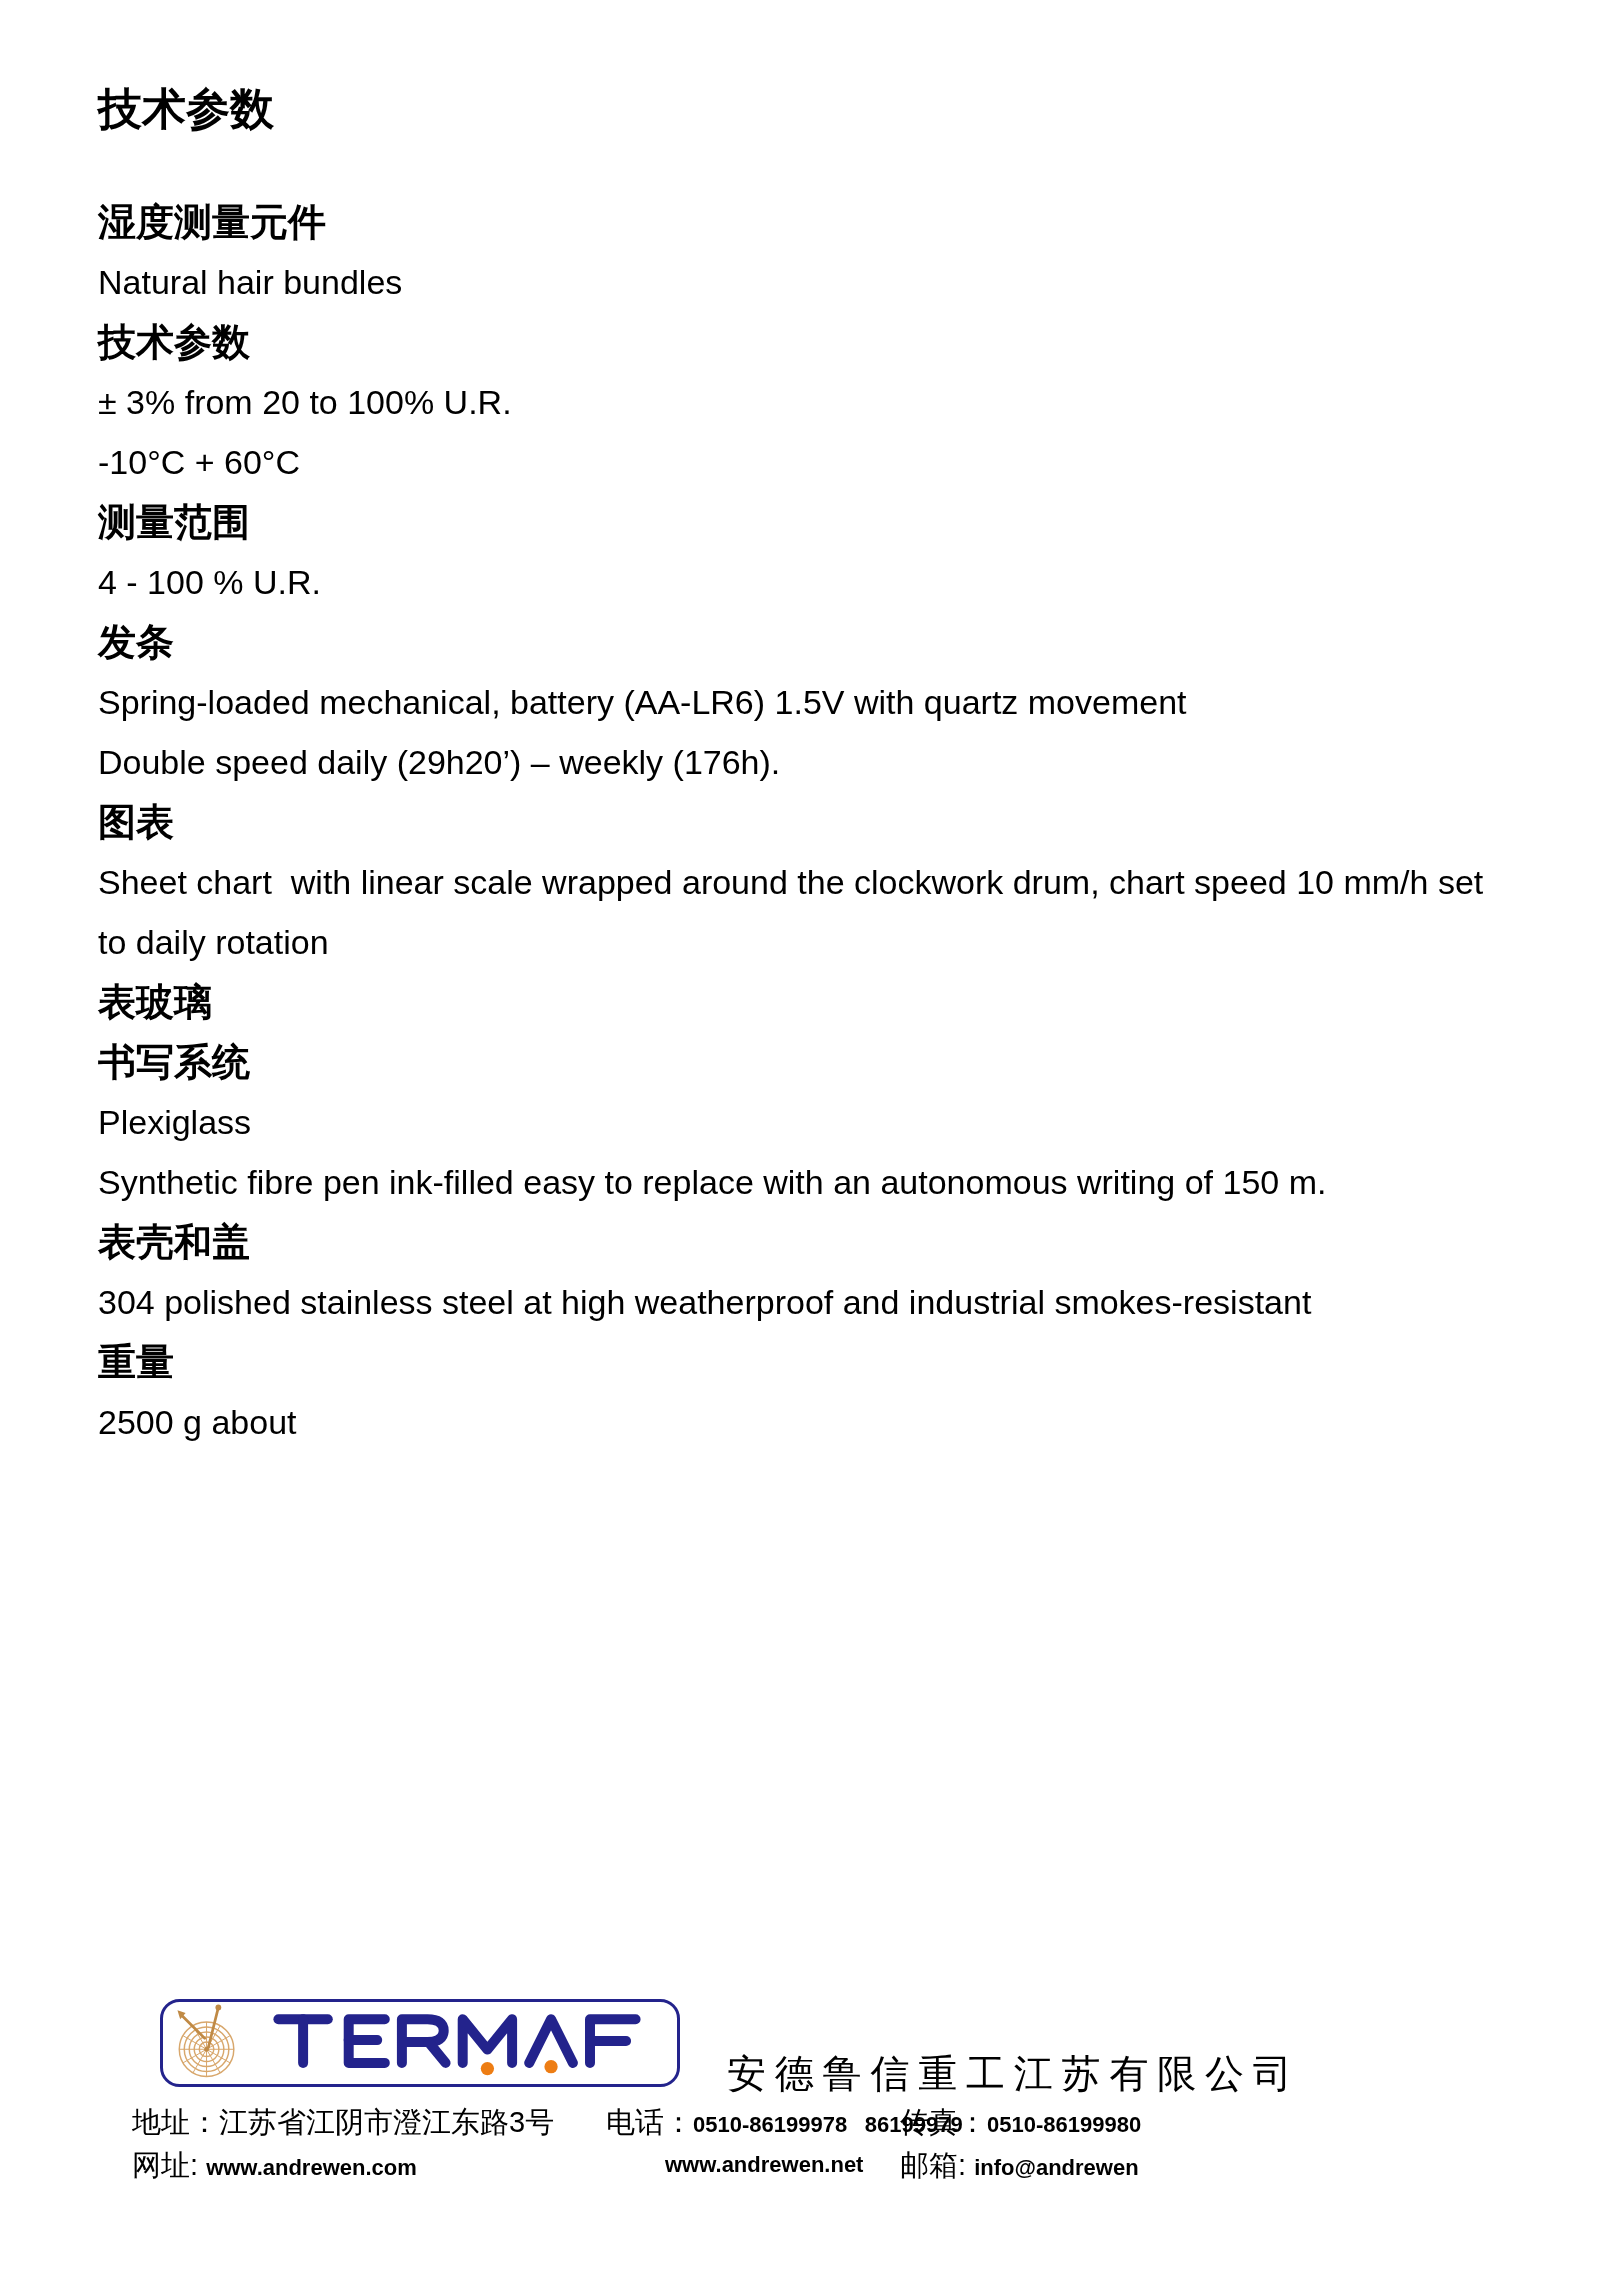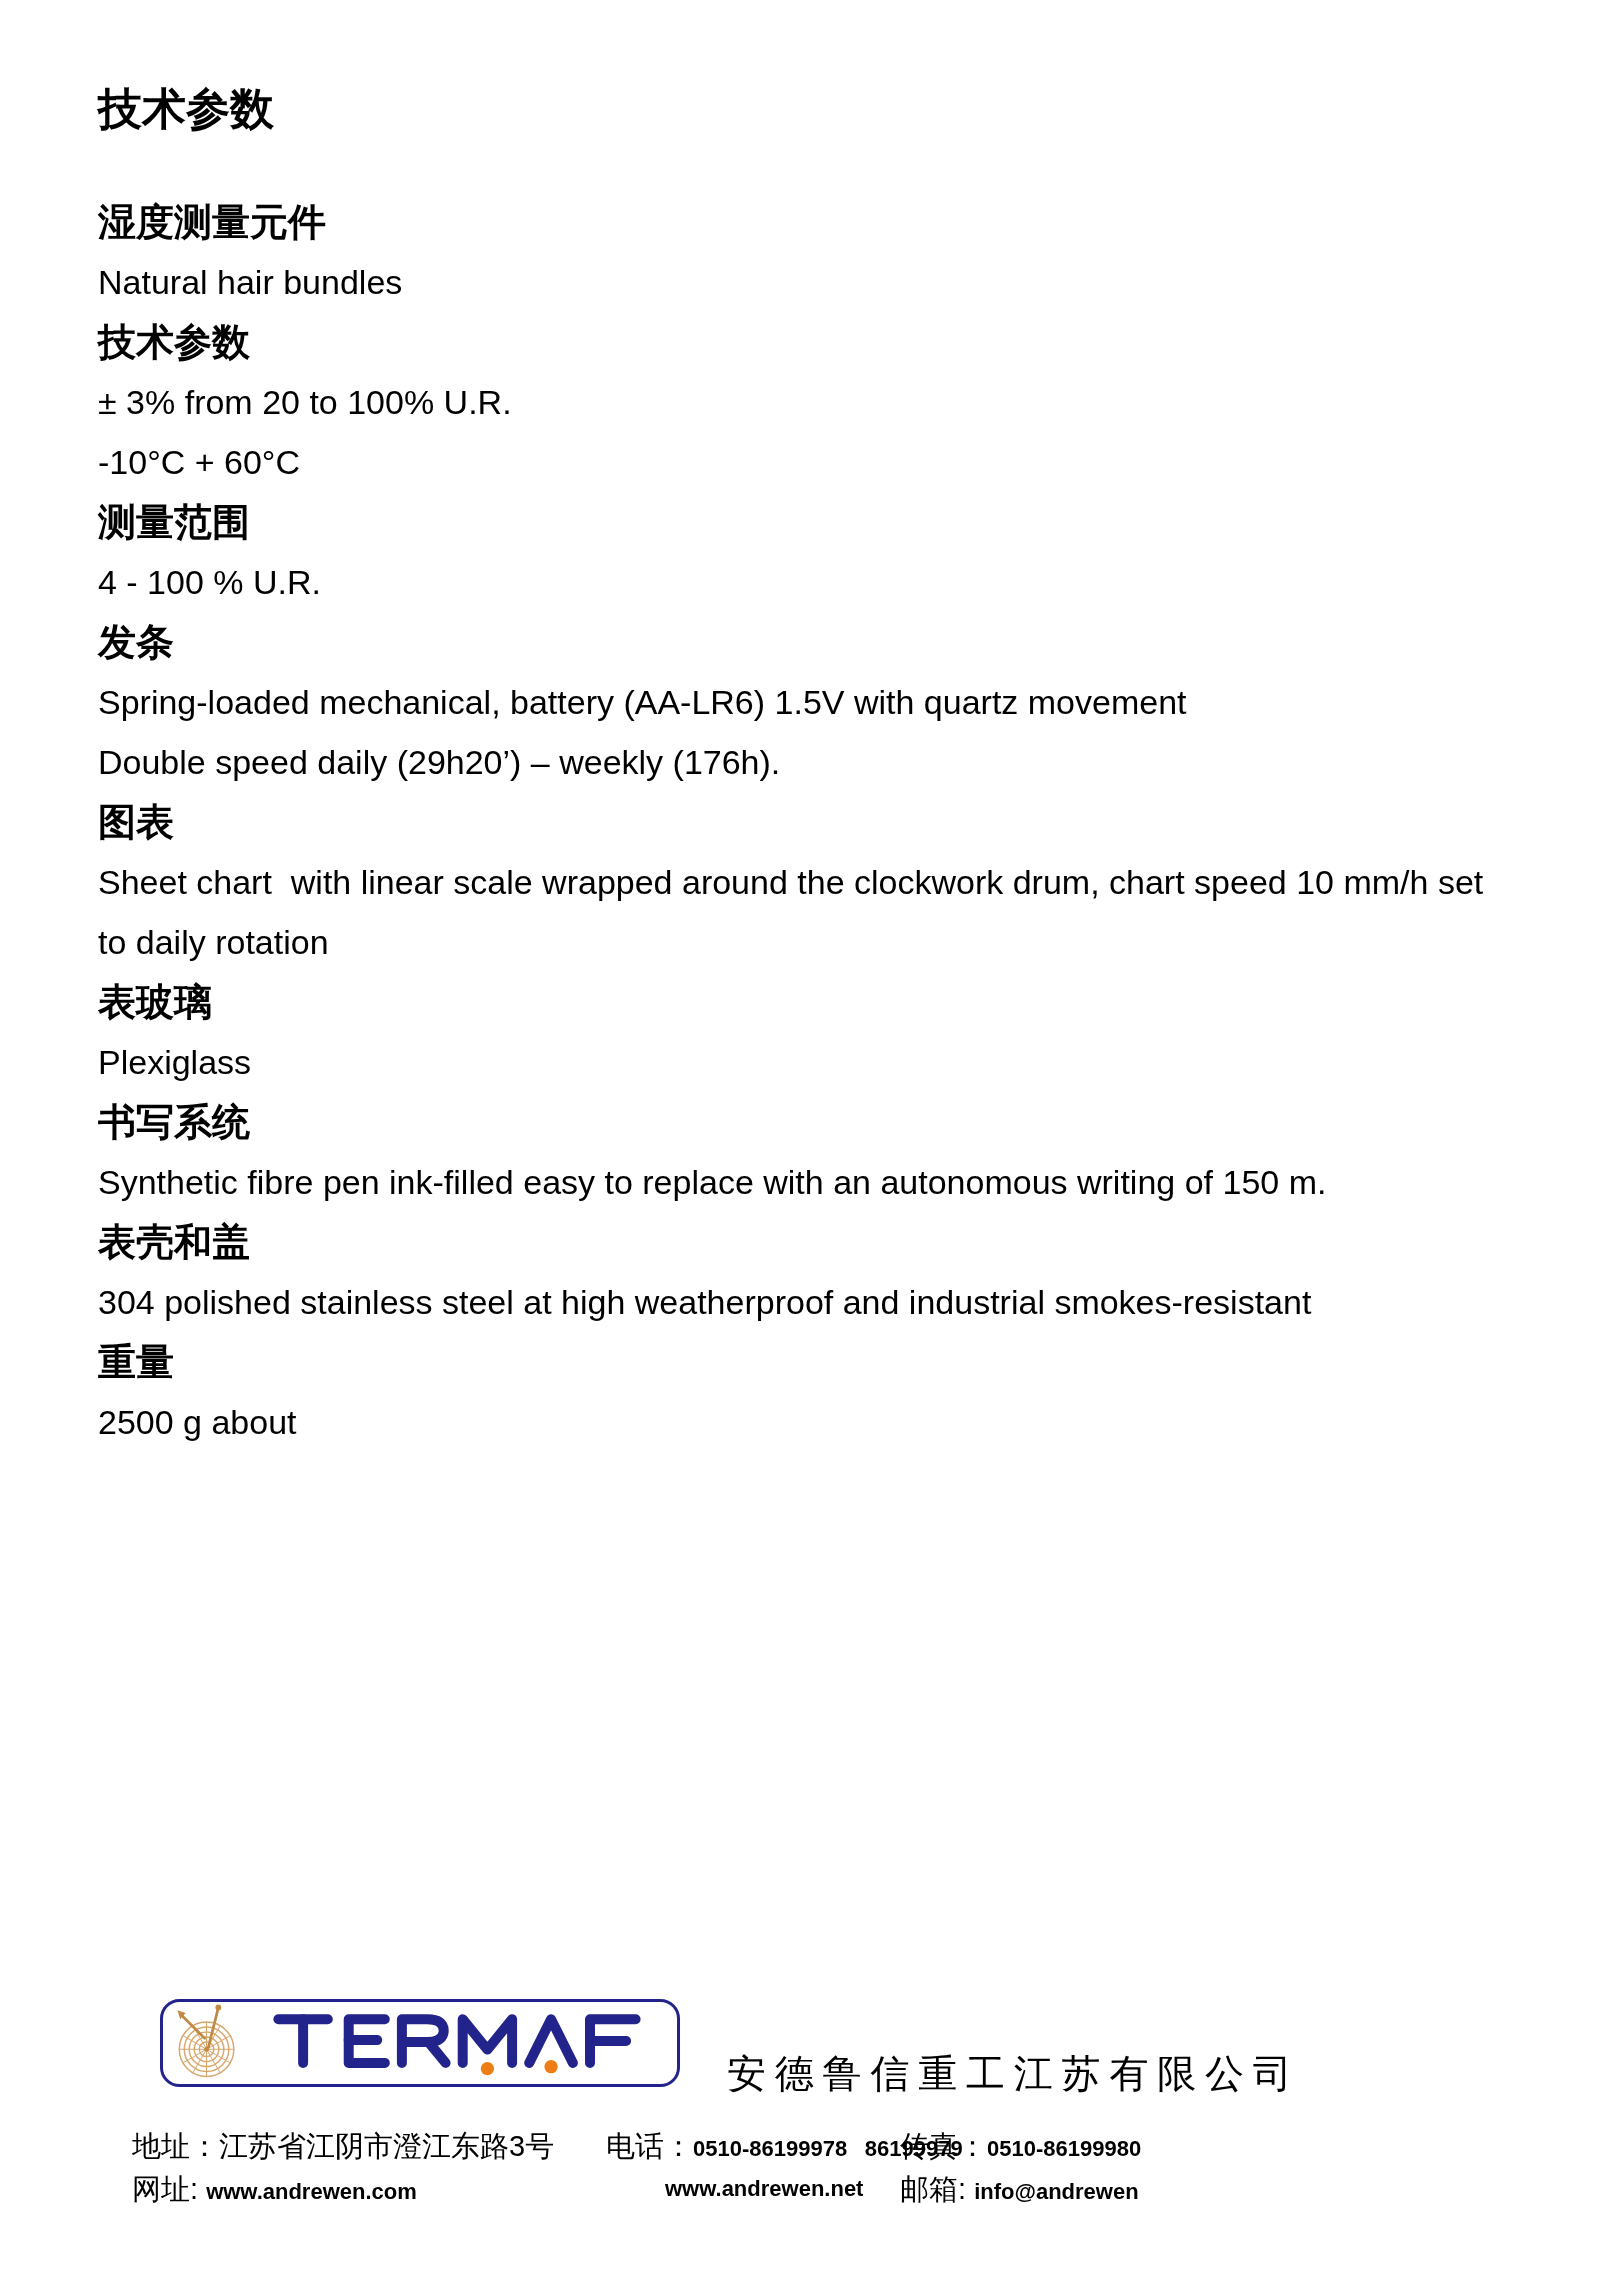--- a/index.html
+++ b/index.html
@@ -75,21 +75,20 @@
     left:727px;
     top:2047px;
     font-size:39px;
     letter-spacing:8.8px;
     white-space:nowrap;
   }
   .contact-group{
     position:absolute;
     font-size:29px;
     white-space:nowrap;
-    margin-top:24px;
   }
   .contact-group .value{
     font-weight:bold;
     font-size:22px;
   }
   .g-address{left:132px;top:2103px;}
   .g-phone{left:606px;top:2103px;}
   .g-fax{left:900px;top:2103px;}
   .g-web{left:132px;top:2146px;}
   .g-web2{left:665px;top:2146px;}
@@ -110,22 +109,22 @@
       <div class="line">± 3% from 20 to 100% U.R.</div>
       <div class="line">-10°C + 60°C</div>
       <div class="line zh-heading">测量范围</div>
       <div class="line">4 - 100 % U.R.</div>
       <div class="line zh-heading">发条</div>
       <div class="line">Spring-loaded mechanical, battery (AA-LR6) 1.5V with quartz movement</div>
       <div class="line">Double speed daily (29h20’) – weekly (176h).</div>
       <div class="line zh-heading">图表</div>
       <div class="line">Sheet chart  with linear scale wrapped around the clockwork drum, chart speed 10 mm/h set to daily rotation</div>
       <div class="line zh-heading">表玻璃</div>
+      <div class="line zh-heading">书写系统</div>
       <div class="line">Plexiglass</div>
-      <div class="line zh-heading">书写系统</div>
       <div class="line">Synthetic fibre pen ink-filled easy to replace with an autonomous writing of 150 m.</div>
       <div class="line zh-heading">表壳和盖</div>
       <div class="line">304 polished stainless steel at high weatherproof and industrial smokes-resistant</div>
       <div class="line zh-heading">重量</div>
       <div class="line">2500 g about</div>
     </div>
 
   <div class="logo-box">
     <span class="sr-text">TERMAF</span>
 

